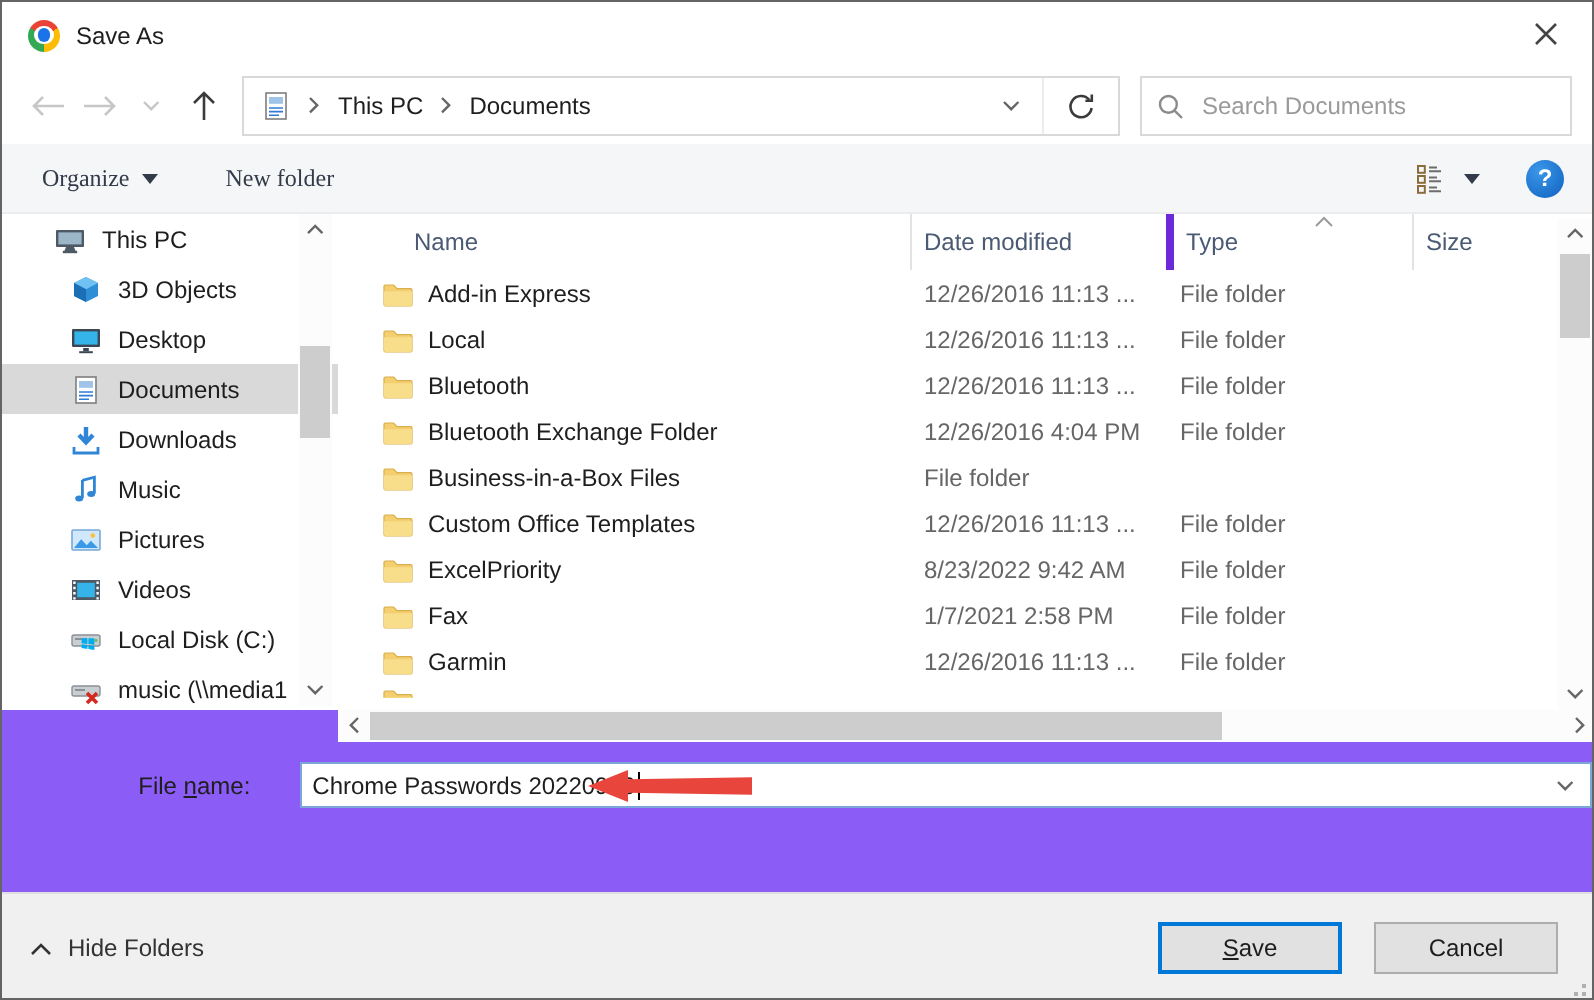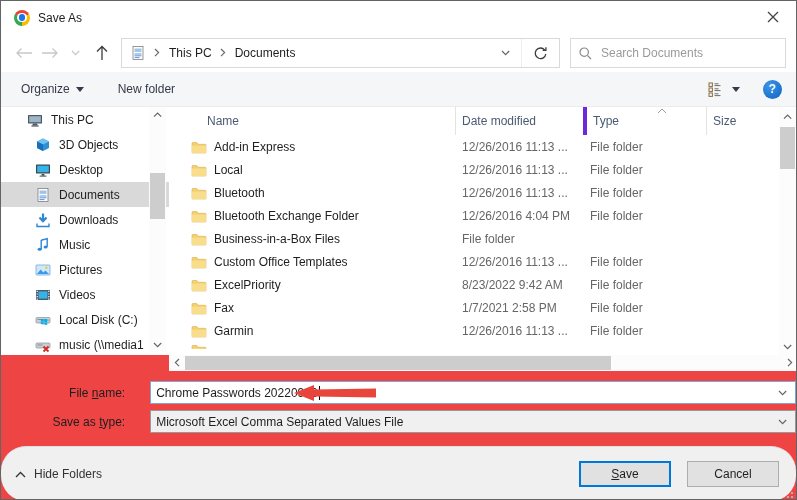--- a/index.html
+++ b/index.html
@@ -1,17 +1,17 @@
 <!DOCTYPE html>
 <html><head>
 <meta charset="utf-8">
 <style>
   * { margin:0; padding:0; box-sizing:border-box; }
   html,body { width:797px; height:500px; font-family:"Liberation Sans", sans-serif; background:#fff; }
-  .window { position:relative; width:797px; height:500px; background:#ef4444; border:1px solid #646464; overflow:hidden; font-size:12px; color:#1e1e1e; }
+  .window { position:relative; width:797px; height:500px; background:#8b5cf6; border:1px solid #646464; overflow:hidden; font-size:12px; color:#1e1e1e; }
 
   
   .titlebar { position:absolute; left:0; top:0; width:100%; height:33px; display:flex; align-items:center; padding-left:13px; background:#fff; }
   .chrome-icon { width:16px; height:16px; border-radius:50%; background:conic-gradient(from 60deg, #fbbc05 0 120deg, #34a853 0 240deg, #ea4335 0 360deg); position:relative; flex:0 0 16px; }
   .chrome-icon::before { content:""; position:absolute; left:3.2px; top:3.2px; width:9.6px; height:9.6px; border-radius:50%; background:#fff; }
   .chrome-icon::after { content:""; position:absolute; left:4.7px; top:4.7px; width:6.6px; height:6.6px; border-radius:50%; background:#1a73e8; }
   .title-text { margin-left:8px; color:#1e1e1e; }
   .close-btn { position:absolute; right:0; top:0; width:46px; height:32px; display:flex; align-items:center; justify-content:center; }
 
   
@@ -24,21 +24,21 @@
   .crumb { padding:0 6px; color:#1e1e1e; white-space:nowrap; }
   .crumb-sep { display:flex; padding:0 2px; }
   .addr-spacer { flex:1; }
   .addr-dd { width:30px; height:100%; display:flex; align-items:center; justify-content:center; }
   .refresh-seg { width:38px; height:100%; border-left:1px solid #ededed; display:flex; align-items:center; justify-content:center; }
   .searchbox { flex:0 0 216px; height:30px; margin-left:10px; border:1px solid #d9d9d9; display:flex; align-items:center; padding:0 8px; background:#fff; }
   .searchbox .placeholder { color:#9a9a9a; margin-left:9px; white-space:nowrap; }
 
   
   .toolbar { position:absolute; left:0; top:71px; width:100%; height:35px; background:#f5f6f7; border-bottom:1px solid #ececec; display:flex; align-items:center; padding:0 14px 0 20px; color:#333a49; }
-  .tb-item { display:flex; align-items:center; margin-right:34px; }
+  .tb-item { display:flex; align-items:center; margin-right:34px;font-family:Liberation Serif, serif; }
   .tb-caret { margin-left:6px; }
   .tb-right { margin-left:auto; display:flex; align-items:center; }
   .view-btn { display:flex; align-items:center; margin-right:16px; }
   .view-btn svg { margin-right:7px; }
   .help-btn { width:19px; height:19px; border-radius:50%; background:radial-gradient(circle at 35% 30%, #3b96e8, #0f62c0); color:#fff; display:flex; align-items:center; justify-content:center; font-weight:bold; font-size:12px; }
 
   
   .main { position:absolute; left:0; top:106px; width:100%; height:248px; background:#fff; }
 
   
@@ -85,21 +85,21 @@
   .st-row { top:409px; }
   .field-label { width:131px; text-align:right; padding-right:5px; color:#1e1e1e; white-space:nowrap; }
   .mn { text-decoration:underline; }
   .fn-input { position:relative; width:655px; height:23px; border:1px solid #7aa7d7; background:#fff; display:flex; align-items:center; padding:0 22px 0 5px; }
   .fn-input .caret { width:1px; height:14px; background:#000; margin-left:1px; }
   .combo { position:relative; width:655px; height:23px; border:1px solid #999; background:#f0f0f0; display:flex; align-items:center; padding:0 22px 0 5px; }
   .dd-chev { position:absolute; right:7px; top:8px; }
   .red-arrow { position:absolute; left:292px; top:383px; pointer-events:none; }
 
   
-  .bottombar { position:absolute; left:0; top:445px; width:100%; height:55px; background:#f0f0f0; border-top:1px solid #dfdfdf; display:flex; align-items:center; padding:0 17px 0 14px;border-radius:25px; }
+  .bottombar { position:absolute; left:0; top:445px; width:100%; height:55px; background:#f0f0f0; border-top:1px solid #dfdfdf; display:flex; align-items:center; padding:0 17px 0 14px; }
   .hide-folders { display:flex; align-items:center; color:#333; }
   .hide-folders svg { margin-right:8px; }
   .btns { margin-left:auto; display:flex; align-items:center; }
   .btn { width:92px; height:26px; display:flex; align-items:center; justify-content:center; background:#e1e1e1; border:1px solid #adadad; color:#1e1e1e; }
   .btn.default { border:2px solid #0078d7; margin-right:16px; }
   .grip { position:absolute; right:2px; bottom:2px; width:10px; height:10px; }
 </style>
 </head>
 <body>
 
@@ -520,29 +520,20 @@
       <svg class="dd-chev" width="10" height="7">
           <use href="#chev-d"></use>
         </svg>
     </div>
   </div>
 
   <svg class="red-arrow" width="84" height="18">
     <path d="M1 9L21 1v4.6l62-1v8.8l-62-1V17z" fill="#e8463c"></path>
   </svg>
 
-  <div class="field-row st-row">
-    <div class="field-label"><span>Save as </span><span class="mn">t</span><span>ype:</span></div>
-    <div class="combo">
-      <span>Microsoft Excel Comma Separated Values File</span>
-      <svg class="dd-chev" width="10" height="7">
-          <use href="#chev-d"></use>
-        </svg>
-    </div>
-  </div>
 
   <div class="bottombar">
     <div class="hide-folders">
       <svg width="11" height="7">
           <path d="M1 6l4.5-4.5L10 6" fill="none" stroke="#333" stroke-width="1.3"></path>
         </svg>
       <span>Hide Folders</span>
     </div>
     <div class="btns">
       <div class="btn default">

